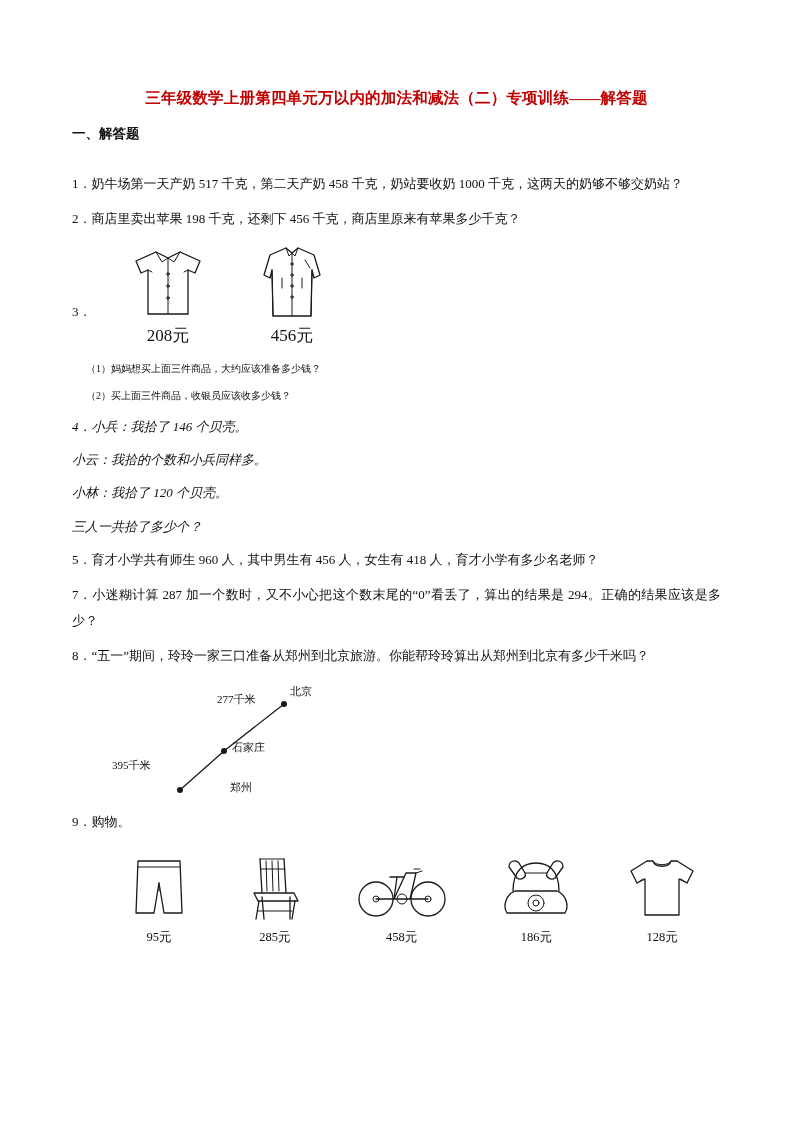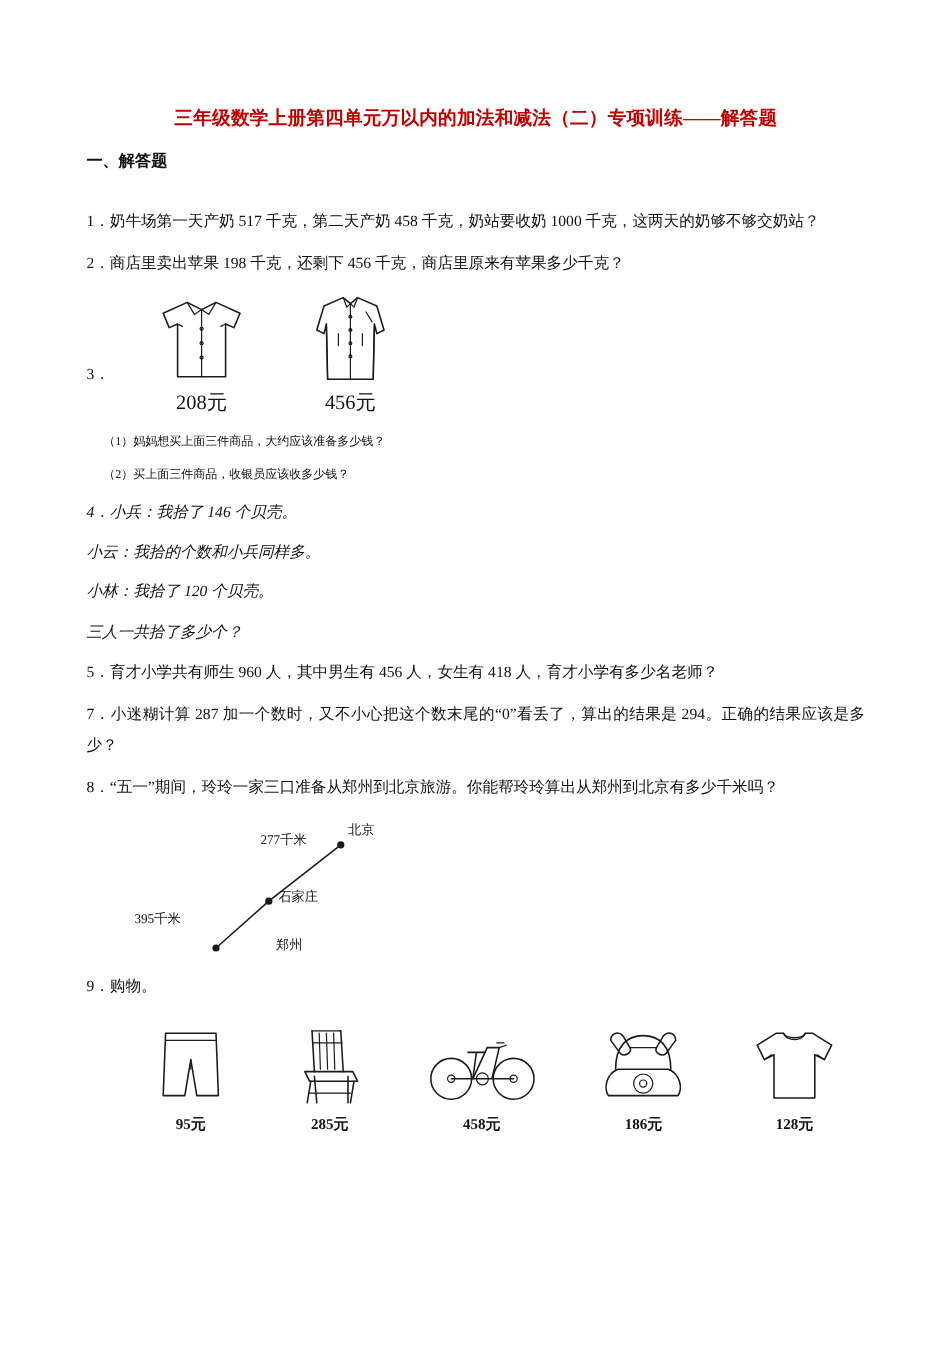--- a/index.html
+++ b/index.html
@@ -92,21 +92,20 @@
     position: absolute;
     font-size: 11px;
     white-space: nowrap;
   }
   
   .q9-items {
     display: flex;
     justify-content: space-between;
     padding: 6px 20px 0 50px;
     align-items: flex-end;
-    font-weight: bold;
   }
   .q9-items .price {
     font-size: 12.5px;
     margin-top: 6px;
     text-align: center;
   }
   .q9-cell { text-align: center; }
 </style>
 </head>
 <body>

